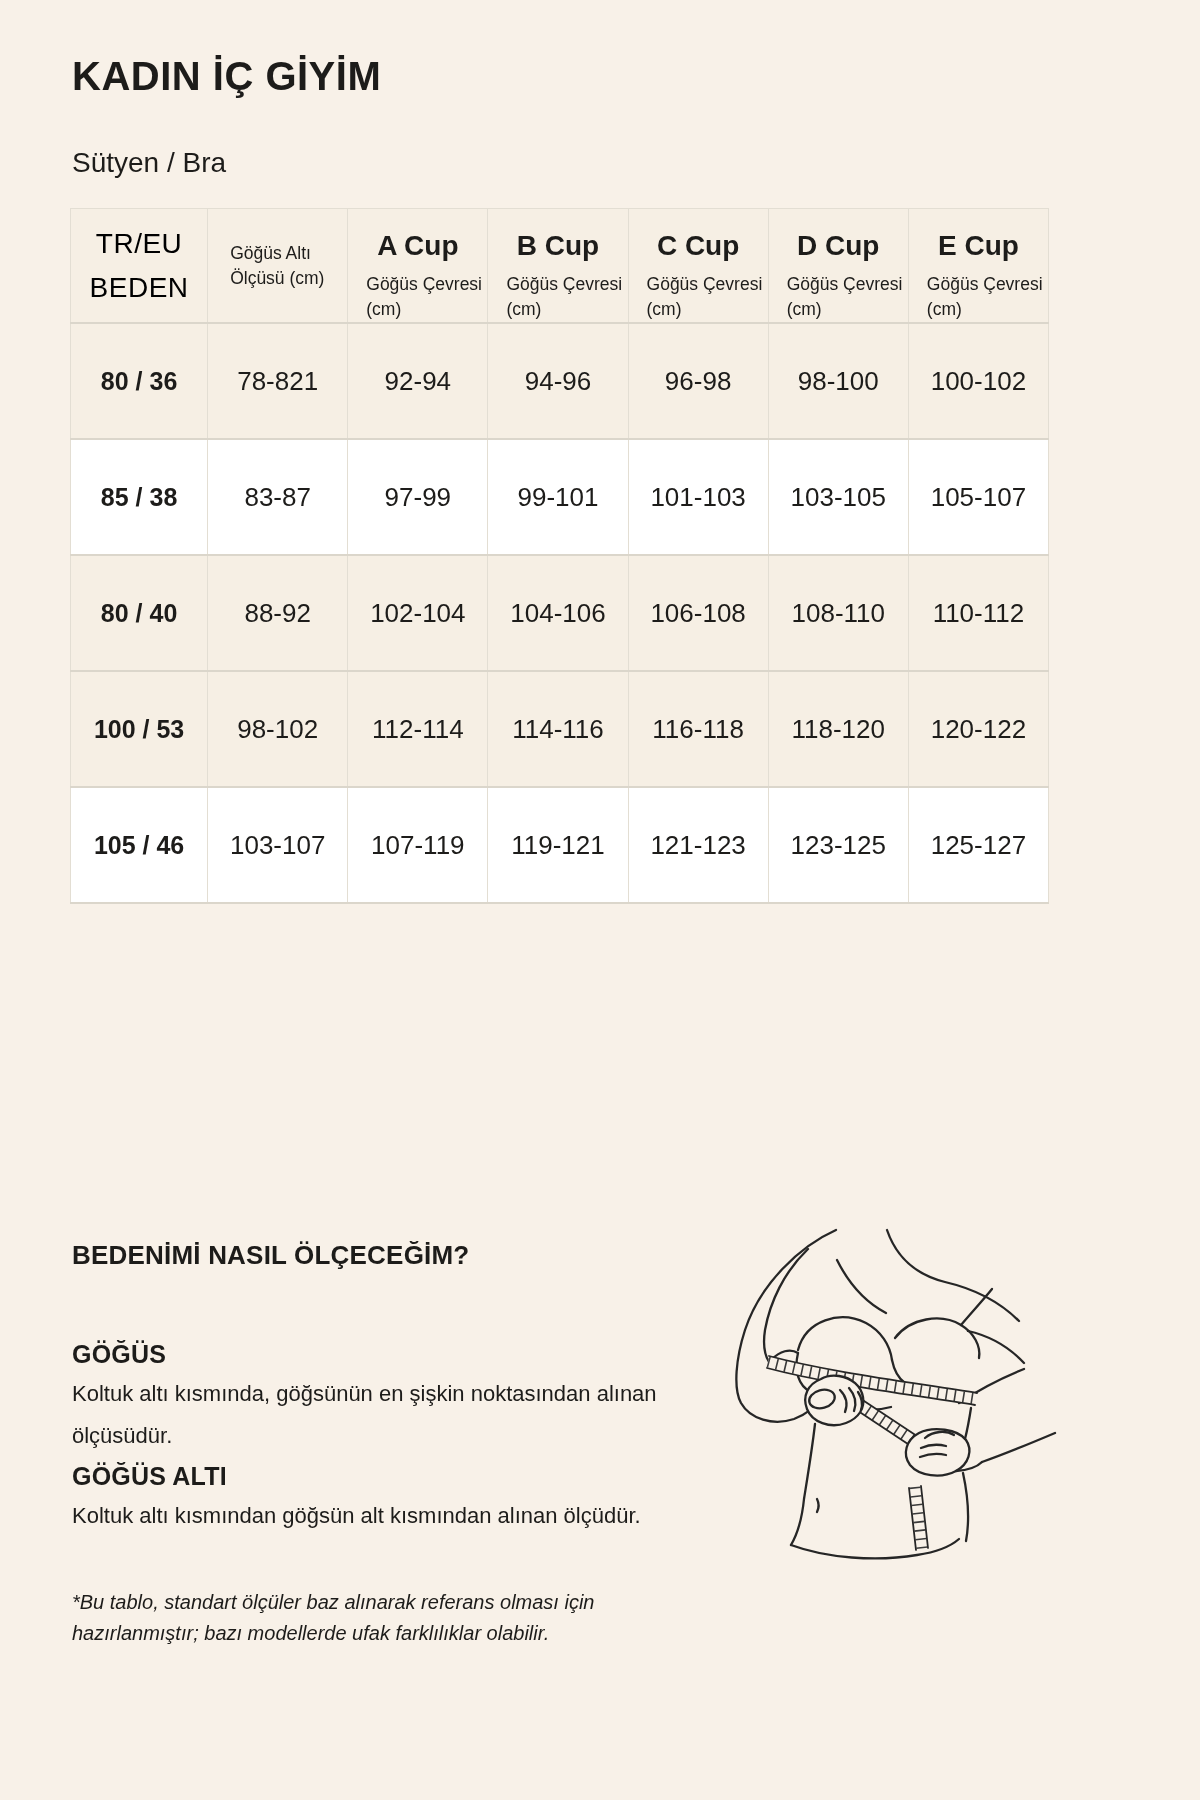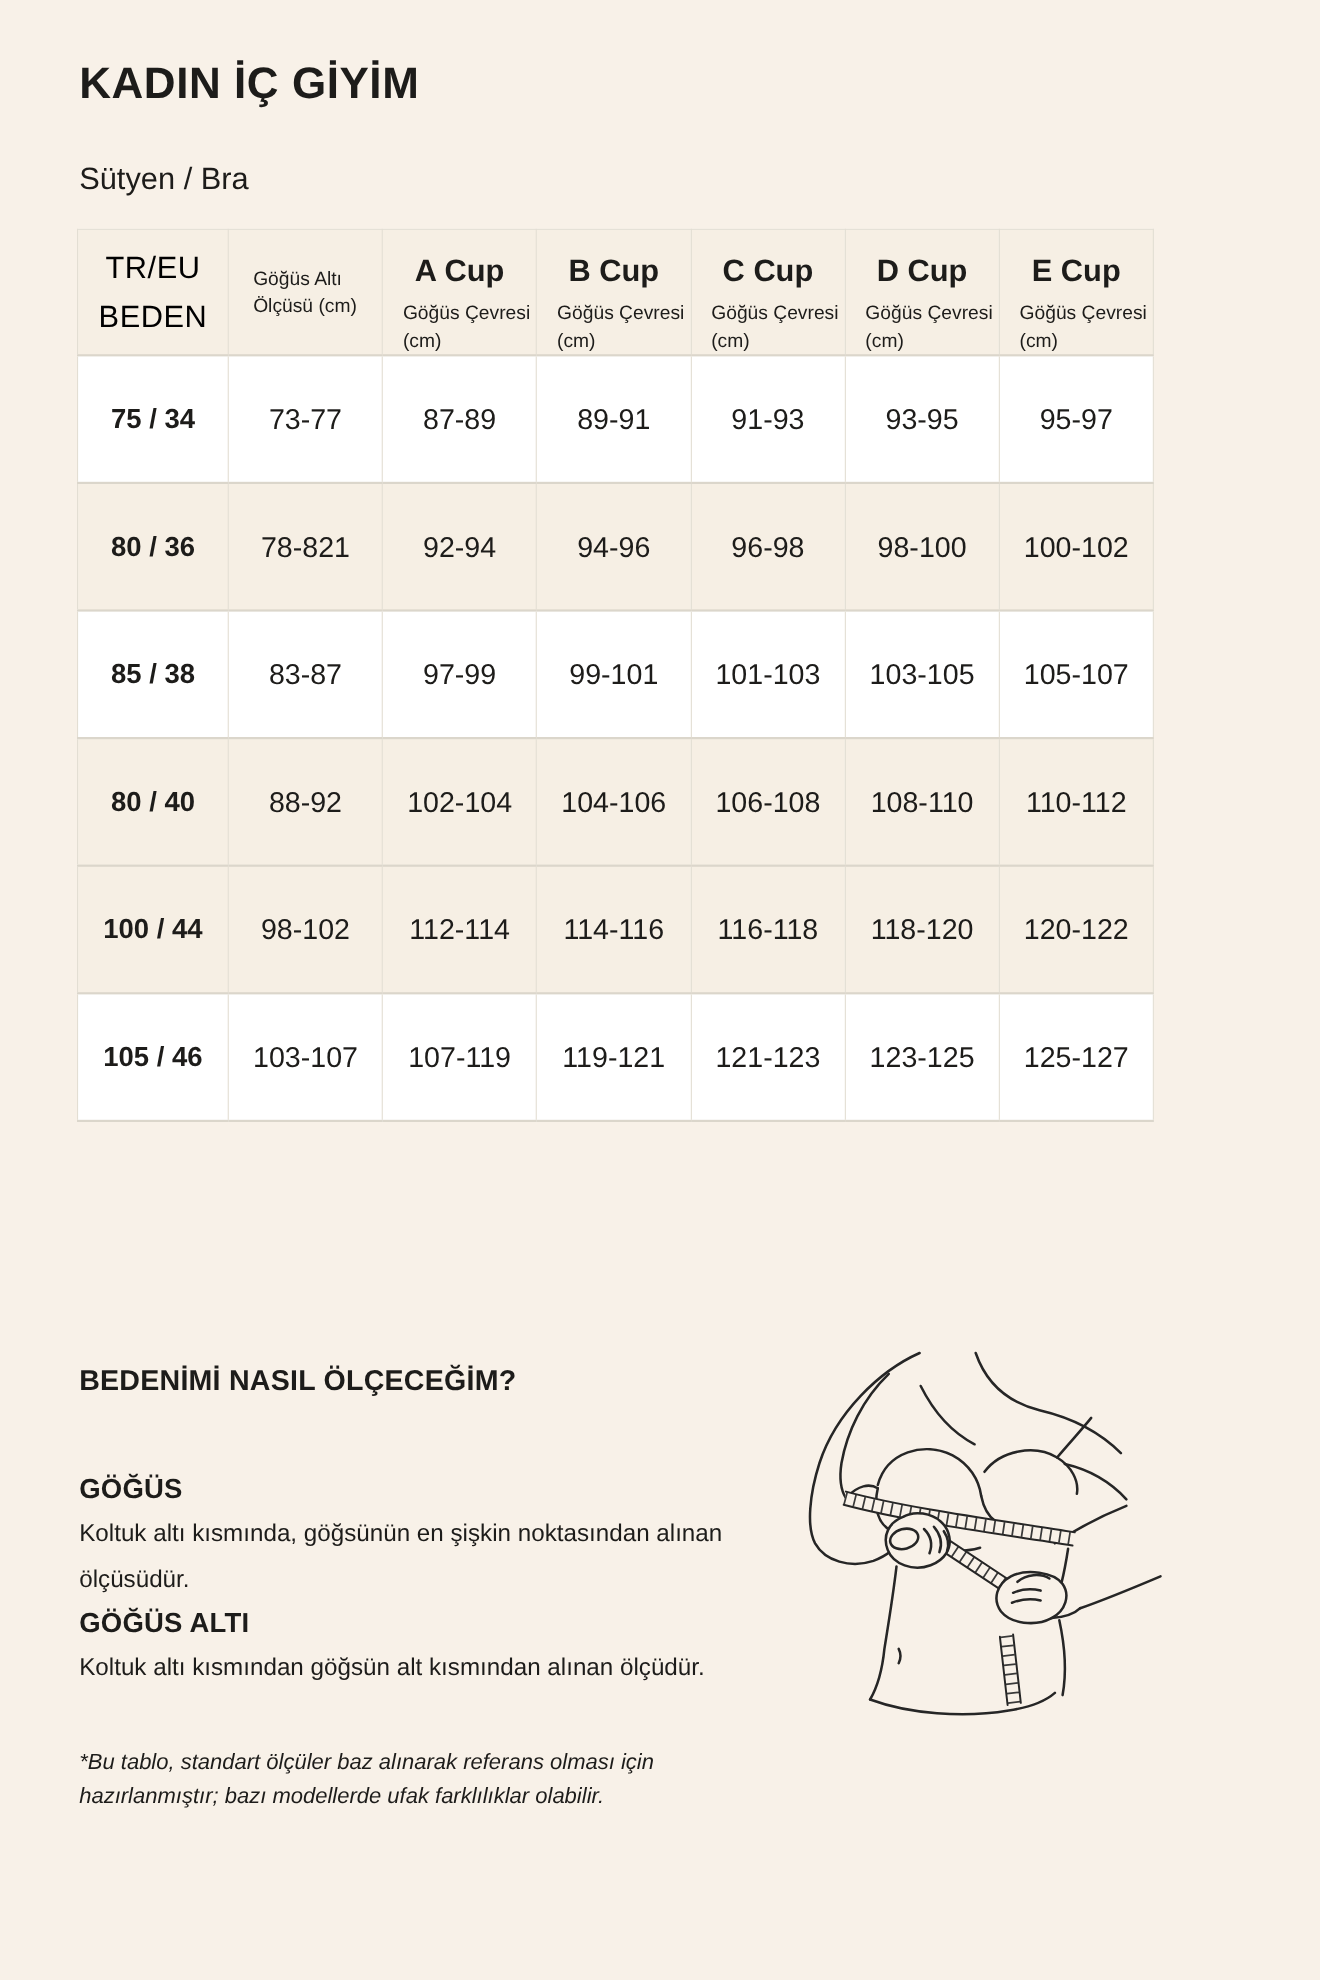--- a/index.html
+++ b/index.html
@@ -150,29 +150,20 @@
             <div class="sub-line">(cm)</div>
           </th>
           <th class="cup-header">
             <div class="cup-title">E Cup</div>
             <div class="sub-line">Göğüs Çevresi</div>
             <div class="sub-line">(cm)</div>
           </th>
         </tr>
       </thead>
     <tbody>
-        <tr class="data-row">
-          <td class="size-cell">75 / 34</td>
-          <td class="underbust-cell">73-77</td>
-          <td class="cup-cell">87-89</td>
-          <td class="cup-cell">89-91</td>
-          <td class="cup-cell">91-93</td>
-          <td class="cup-cell">93-95</td>
-          <td class="cup-cell">95-97</td>
-        </tr>
         <tr class="data-row alt">
           <td class="size-cell">80 / 36</td>
           <td class="underbust-cell">78-821</td>
           <td class="cup-cell">92-94</td>
           <td class="cup-cell">94-96</td>
           <td class="cup-cell">96-98</td>
           <td class="cup-cell">98-100</td>
           <td class="cup-cell">100-102</td>
         </tr>
         <tr class="data-row">
@@ -187,21 +178,21 @@
         <tr class="data-row alt">
           <td class="size-cell">80 / 40</td>
           <td class="underbust-cell">88-92</td>
           <td class="cup-cell">102-104</td>
           <td class="cup-cell">104-106</td>
           <td class="cup-cell">106-108</td>
           <td class="cup-cell">108-110</td>
           <td class="cup-cell">110-112</td>
         </tr>
         <tr class="data-row alt">
-          <td class="size-cell">100 / 44</td>
+          <td class="size-cell">100 / 53</td>
           <td class="underbust-cell">98-102</td>
           <td class="cup-cell">112-114</td>
           <td class="cup-cell">114-116</td>
           <td class="cup-cell">116-118</td>
           <td class="cup-cell">118-120</td>
           <td class="cup-cell">120-122</td>
         </tr>
         <tr class="data-row">
           <td class="size-cell">105 / 46</td>
           <td class="underbust-cell">103-107</td>

